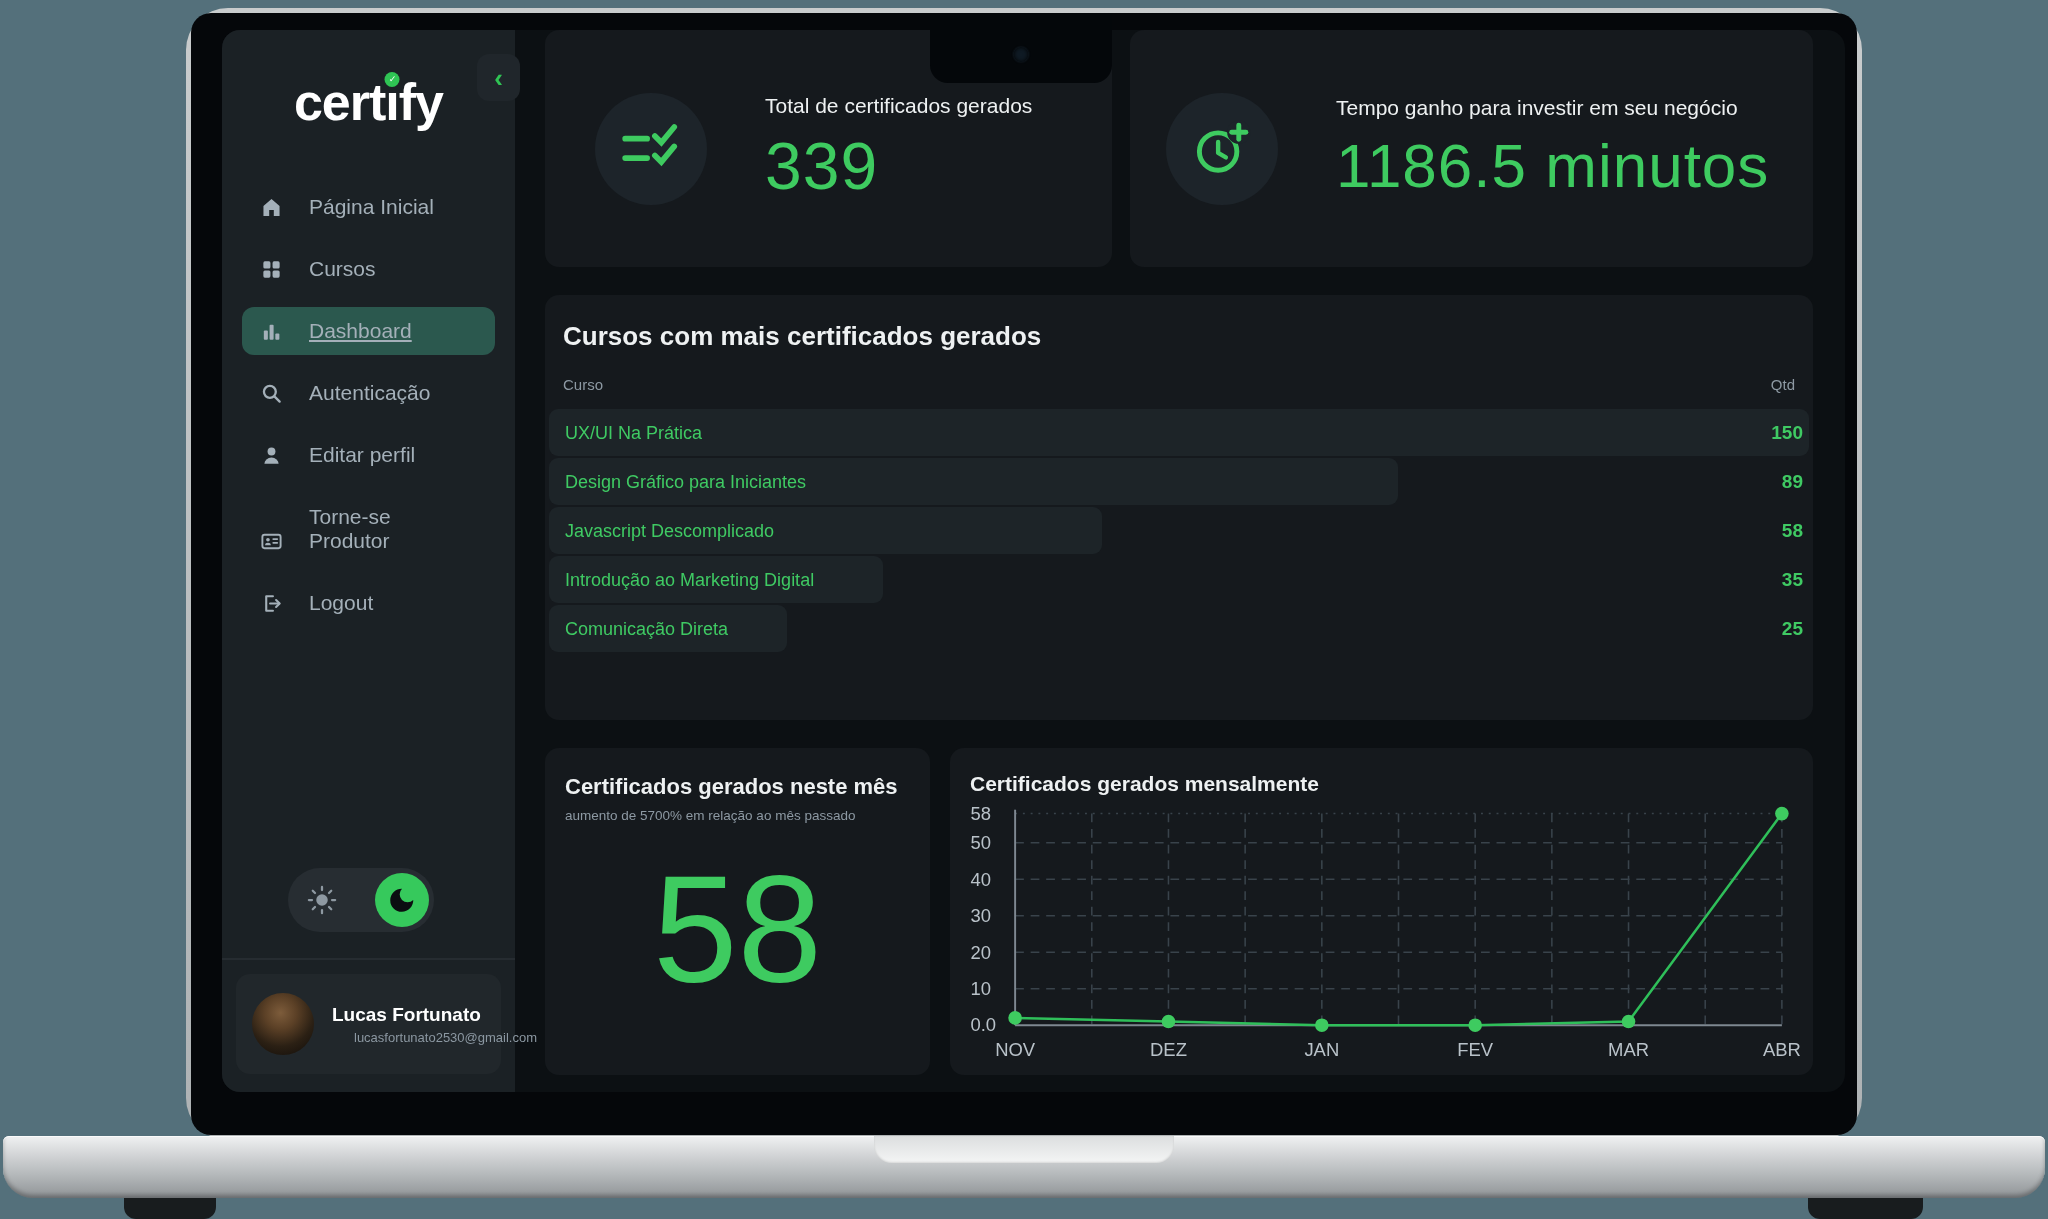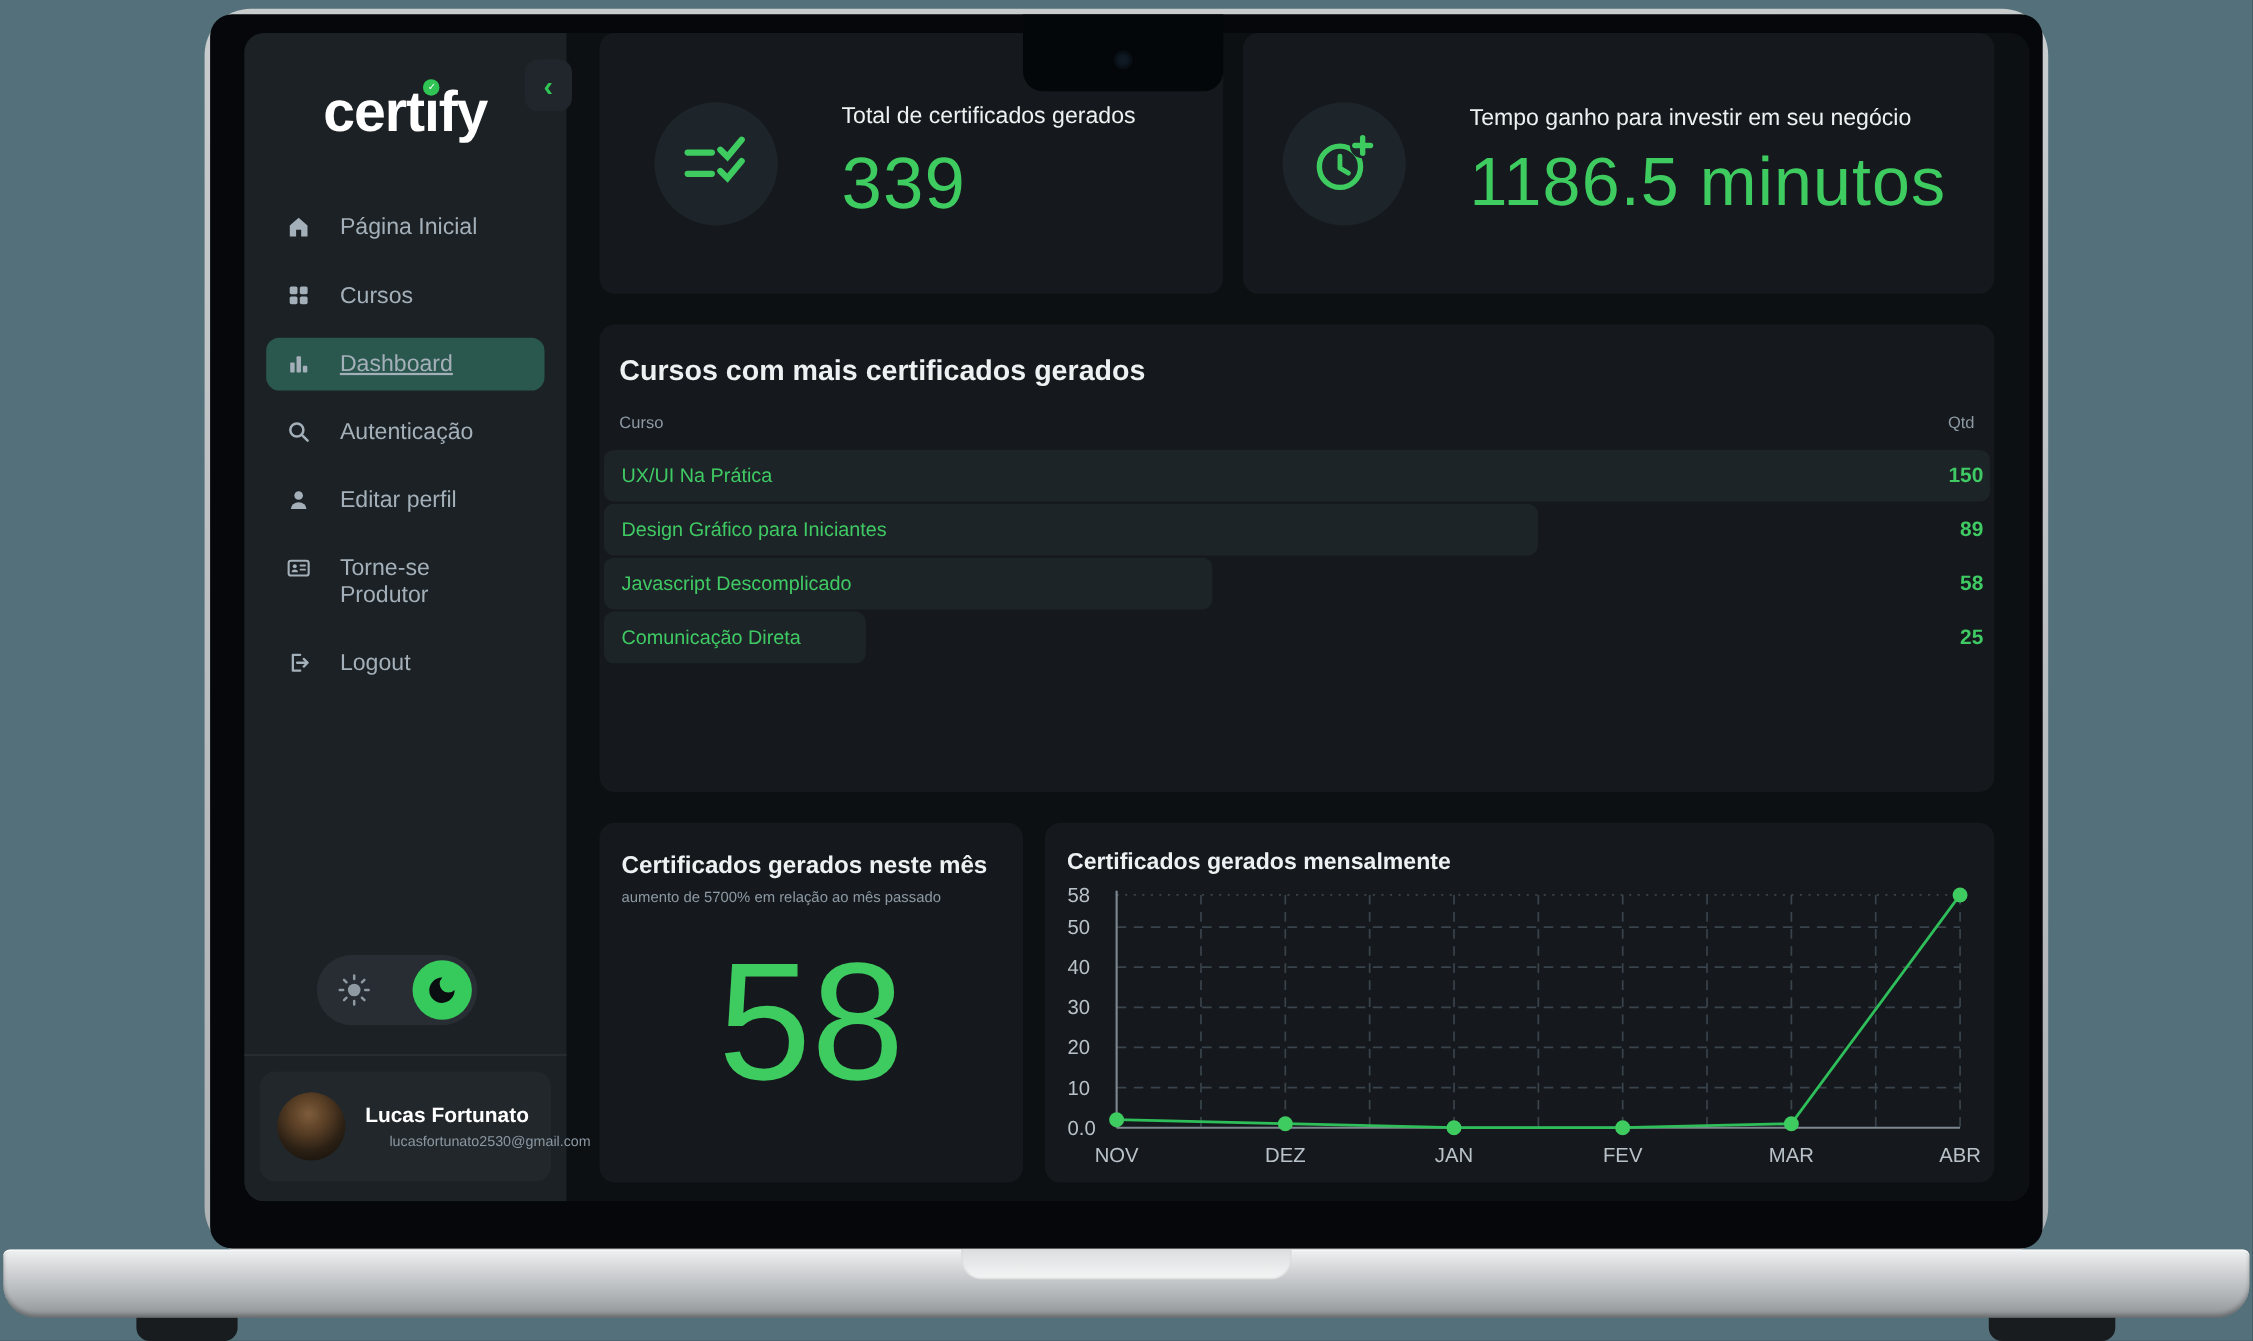--- a/index.html
+++ b/index.html
@@ -57,21 +57,21 @@
   .logo-row{position:absolute;top:42px;left:0;width:100%;text-align:center;}
   .logo-text{font-size:52px;font-weight:700;color:#ffffff;letter-spacing:-1px;}
   .logo-i{position:relative;}
   .logo-dot{
     position:absolute;top:-1px;left:50%;transform:translateX(-50%);
     width:15px;height:15px;border-radius:50%;background:#2fc454;
     color:#fff;font-size:9px;line-height:15px;text-align:center;font-weight:700;
   }
   .menu{position:absolute;top:153px;left:20px;right:20px;display:flex;flex-direction:column;gap:14px;}
   .menu-item{
-    display:flex;align-items:flex-start;gap:26px;padding:12px 18px;border-radius:12px;
+    display:flex;align-items:flex-end;gap:26px;padding:12px 18px;border-radius:12px;
     color:#a4b0b9;font-size:21px;font-weight:500;cursor:pointer;
   }
   .menu-item.active{background:#2b584e;text-decoration:underline;}
   .menu-item svg{width:23px;height:23px;flex:none;}
   .theme-toggle{
     position:absolute;left:66px;top:838px;width:146px;height:64px;background:#272d32;
     border-radius:32px;display:flex;align-items:center;justify-content:space-between;padding:0 5px;
     box-sizing:border-box;cursor:pointer;
   }
   .sun-wrap{width:58px;display:flex;align-items:center;justify-content:center;color:#8e99a2;}
@@ -288,20 +288,25 @@
             </div>
             <div class="table-row">
               <span class="row-bar" style="width:67.4%"></span>
               <span class="row-label">Design Gráfico para Iniciantes</span>
               <span class="row-qtd">89</span>
             </div>
             <div class="table-row">
               <span class="row-bar" style="width:43.9%"></span>
               <span class="row-label">Javascript Descomplicado</span>
               <span class="row-qtd">58</span>
+            </div>
+            <div class="table-row">
+              <span class="row-bar" style="width:26.5%"></span>
+              <span class="row-label">Introdução ao Marketing Digital</span>
+              <span class="row-qtd">35</span>
             </div>
             <div class="table-row">
               <span class="row-bar" style="width:18.9%"></span>
               <span class="row-label">Comunicação Direta</span>
               <span class="row-qtd">25</span>
             </div>
           </div>
       </section>
 
       <section class="card" id="card-month">

